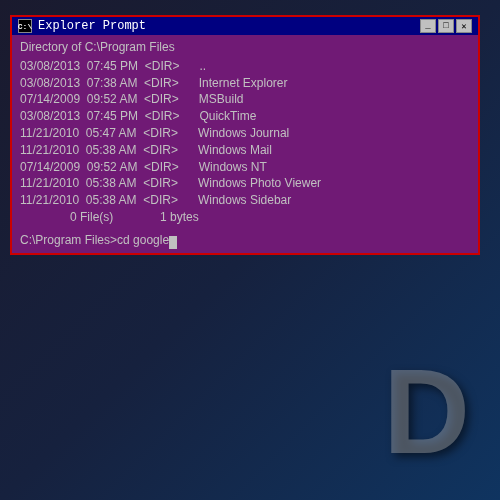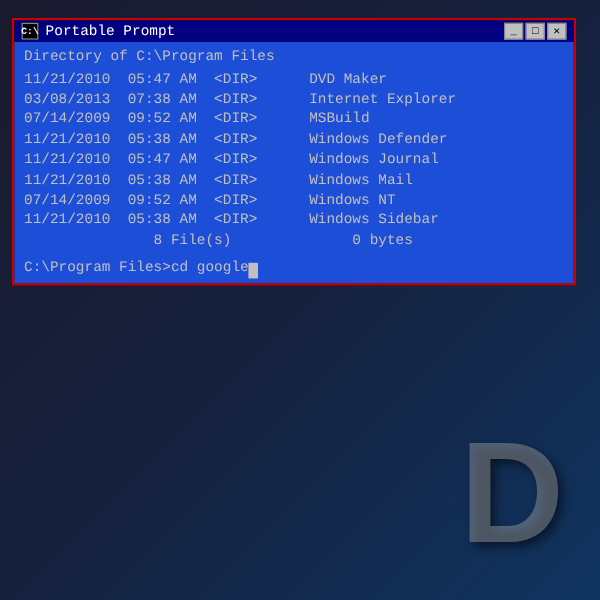--- a/index.html
+++ b/index.html
@@ -85,25 +85,25 @@
       border: 1px solid #888;
       display: flex;
       align-items: center;
       justify-content: center;
       font-size: 9px;
       color: black;
       cursor: pointer;
     }
 
     .cmd-body {
-      background: #1d4ed8;
+      background: #701a75;
       color: #c0c0c0;
       font-size: 12px;
       padding: 4px 8px;
-      font-family: Liberation Mono, monospace;
+      font-family: Liberation Sans, sans-serif;
       line-height: 1.4;
     }
 
     .cmd-line {
       white-space: pre;
       color: #c0c0c0;
     }
 
     .cmd-line.header {
       color: #c0c0c0;
@@ -126,41 +126,42 @@
 </head>
 <body>
 
 <div class="desktop">
 
   <div class="cmd-window">
     <div class="title-bar">
       <div class="title-icon">
         <span style="font-size:8px;">C:\</span>
       </div>
-      <span class="title-text">Portable Prompt</span>
+      <span class="title-text">Explorer Prompt</span>
       <div class="title-controls">
         <div class="title-btn">_</div>
         <div class="title-btn">□</div>
         <div class="title-btn" style="font-weight:bold;">✕</div>
       </div>
     </div>
 
     <div class="cmd-body">
       <div class="cmd-line header">Directory of C:\Program Files</div>
       <div id="dir-entries">
-          <div class="cmd-line">11/21/2010  05:47 AM  &lt;DIR&gt;      DVD Maker</div>
+          <div class="cmd-line">03/08/2013  07:45 PM  &lt;DIR&gt;      ..</div>
           <div class="cmd-line">03/08/2013  07:38 AM  &lt;DIR&gt;      Internet Explorer</div>
           <div class="cmd-line">07/14/2009  09:52 AM  &lt;DIR&gt;      MSBuild</div>
-          <div class="cmd-line">11/21/2010  05:38 AM  &lt;DIR&gt;      Windows Defender</div>
+          <div class="cmd-line">03/08/2013  07:45 PM  &lt;DIR&gt;      QuickTime</div>
           <div class="cmd-line">11/21/2010  05:47 AM  &lt;DIR&gt;      Windows Journal</div>
           <div class="cmd-line">11/21/2010  05:38 AM  &lt;DIR&gt;      Windows Mail</div>
           <div class="cmd-line">07/14/2009  09:52 AM  &lt;DIR&gt;      Windows NT</div>
+          <div class="cmd-line">11/21/2010  05:38 AM  &lt;DIR&gt;      Windows Photo Viewer</div>
           <div class="cmd-line">11/21/2010  05:38 AM  &lt;DIR&gt;      Windows Sidebar</div>
         </div>
-      <div class="cmd-line">               8 File(s)              0 bytes</div>
+      <div class="cmd-line">               0 File(s)              1 bytes</div>
       <div style="margin-top:6px;">
         <span class="cmd-prompt">C:\Program Files&gt;cd google</span><span class="cursor"></span>
       </div>
     </div>
   </div>
 
   <div class="d-logo">D</div>
 
 </div>
 

